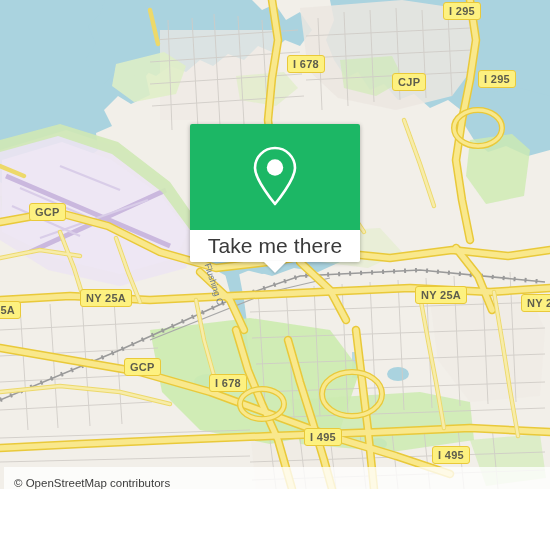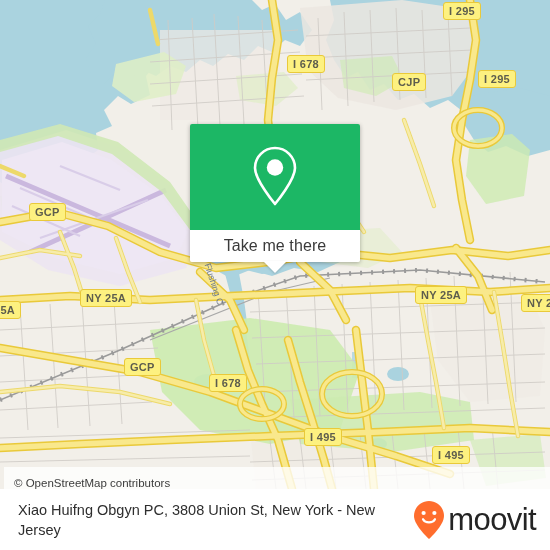--- a/index.html
+++ b/index.html
@@ -78,21 +78,21 @@
   #card-white {
     background: #ffffff;
     height: 32px;
     border-radius: 0 0 2px 2px;
     display: flex;
     align-items: center;
     justify-content: center;
     position: relative;
   }
   #card-label {
-    font-size: 16px;
+    font-size: 21px;
     color: #3a3a3a;
     font-family: "Liberation Sans", sans-serif;
     letter-spacing: 0.1px;
   }
   #card-pointer {
     position: absolute;
     left: 50%;
     bottom: -11px;
     margin-left: -12px;
     width: 0; height: 0;
@@ -420,26 +420,14 @@
         <div id="card-pointer"></div>
       </div>
     </div>
 
     <div id="attribution">
       <span id="attribution-text">© OpenStreetMap contributors</span>
     </div>
 
   </div>
 
-  <div id="footer">
-    <div id="footer-title">Xiao Huifng Obgyn PC, 3808 Union St, New York - New Jersey</div>
-    <div id="brand">
-      <svg width="34" height="40" viewBox="0 0 34 40">
-        <path d="M17 1 C8.7 1 2 7.7 2 16 C2 25.5 17 39 17 39 C17 39 32 25.5 32 16 C32 7.7 25.3 1 17 1 Z" fill="#ff6d2d"></path>
-        <circle cx="11.6" cy="13" r="2.1" fill="#ffffff"></circle>
-        <circle cx="22.4" cy="13" r="2.1" fill="#ffffff"></circle>
-        <path d="M11 19.2 C13.2 23.4 20.8 23.4 23 19.2" fill="none" stroke="#ffffff" stroke-width="2.2" stroke-linecap="round"></path>
-      </svg>
-      <span id="brand-name">moovit</span>
-    </div>
-  </div>
 
 </div>
 
 </body></html>

